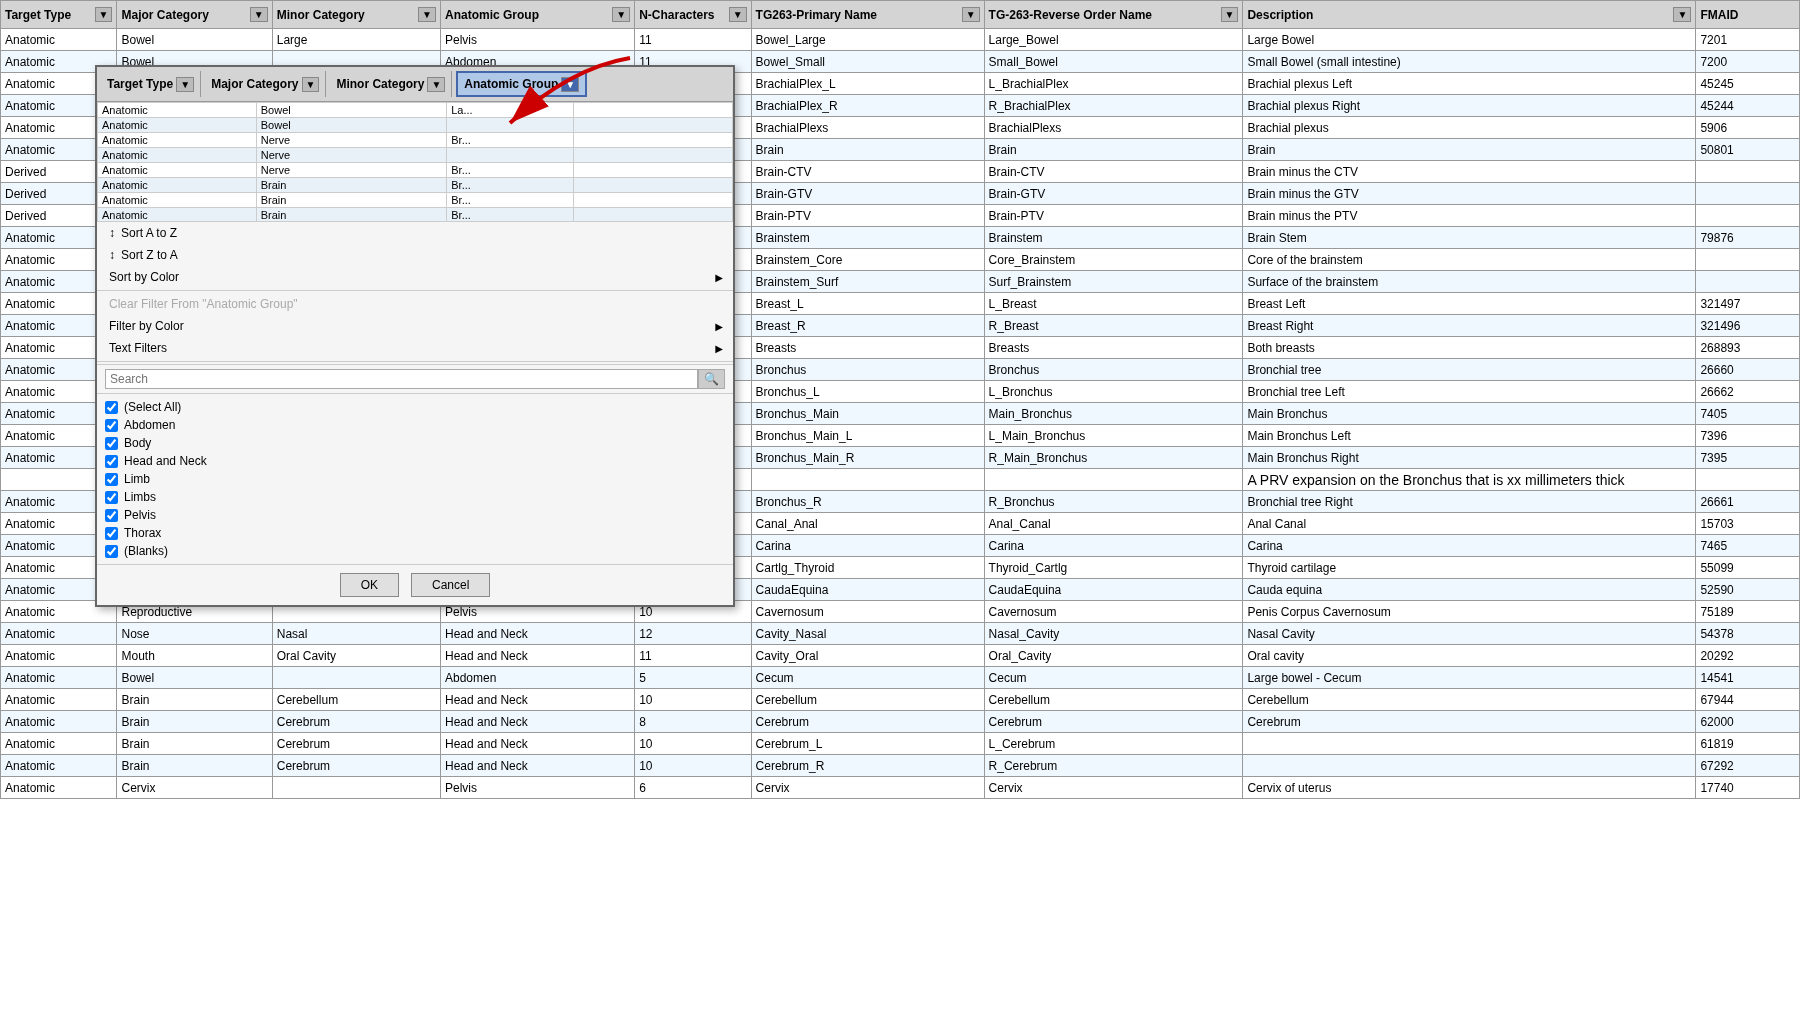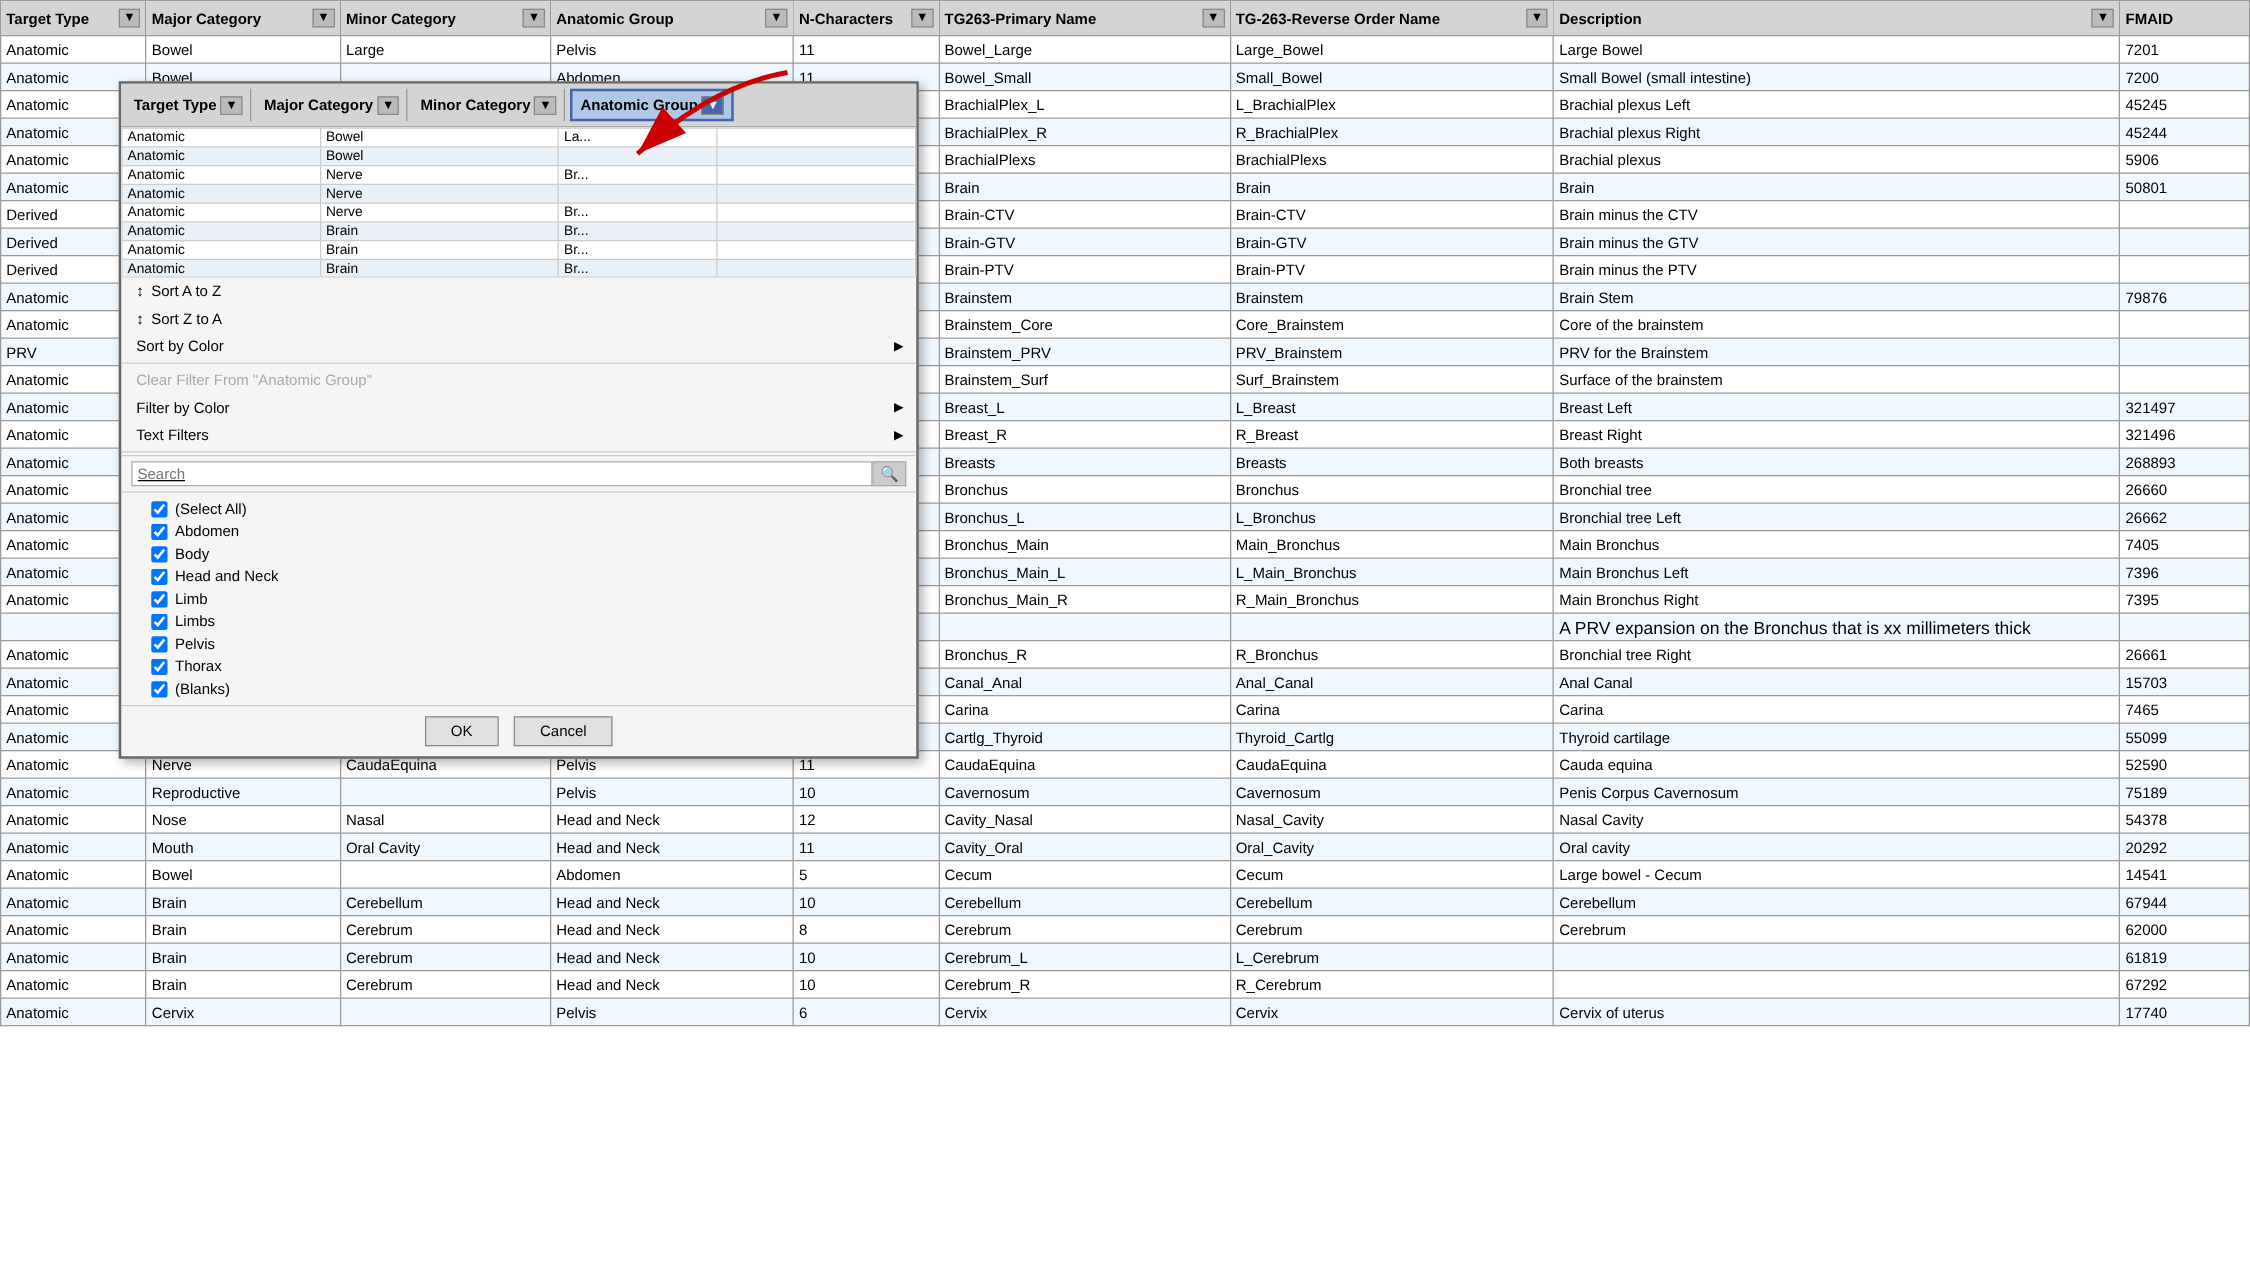--- a/index.html
+++ b/index.html
@@ -143,21 +143,20 @@
       background: #ccc;
       border: 1px solid #aaa;
       padding: 2px 5px;
       font-size: 12px;
     }
 
     .dropdown-checklist {
       padding: 4px 8px;
       max-height: 180px;
       overflow-y: auto;
-      margin-left: 16px;
     }
 
     .check-item {
       display: flex;
       align-items: center;
       padding: 2px 0;
       font-size: 12px;
     }
 
     .check-item input[type=checkbox] {
@@ -378,31 +377,20 @@
           <td></td>
           <td></td>
           <td></td>
           <td></td>
           <td>Brainstem_Core</td>
           <td>Core_Brainstem</td>
           <td>Core of the brainstem</td>
           <td></td>
         </tr>
         <tr>
-          <td>PRV</td>
-          <td></td>
-          <td></td>
-          <td></td>
-          <td></td>
-          <td>Brainstem_PRV</td>
-          <td>PRV_Brainstem</td>
-          <td>PRV for the Brainstem</td>
-          <td></td>
-        </tr>
-        <tr>
           <td>Anatomic</td>
           <td></td>
           <td></td>
           <td></td>
           <td></td>
           <td>Brainstem_Surf</td>
           <td>Surf_Brainstem</td>
           <td>Surface of the brainstem</td>
           <td></td>
         </tr>
@@ -767,21 +755,21 @@
       <span class="arrow">▶</span>
     </div>
     <div class="dropdown-menu-item">
       <span>Text Filters</span>
       <span class="arrow">▶</span>
     </div>
 
     <div class="dropdown-divider"></div>
 
     <div class="dropdown-search-bar">
-      <input type="text" style="flex: 1 1 0%; font-size: 12px; border: 1px solid rgb(170, 170, 170); padding: 2px 4px; text-decoration: underline;" placeholder="Search">
+      <input type="text" style="flex: 1 1 0%; font-size: 12px; border: 1px solid rgb(170, 170, 170); padding: 2px 4px;" placeholder="Search">
       <div class="search-icon" style="background:#ccc; border:1px solid #aaa; padding:2px 5px;">🔍</div>
     </div>
 
     <div class="dropdown-checklist" id="checklist-area">
     <div class="check-item">
           <input type="checkbox" checked="" style="">
           <span>(Select All)</span>
         </div>
         <div class="check-item">
           <input type="checkbox" checked="" style="">

